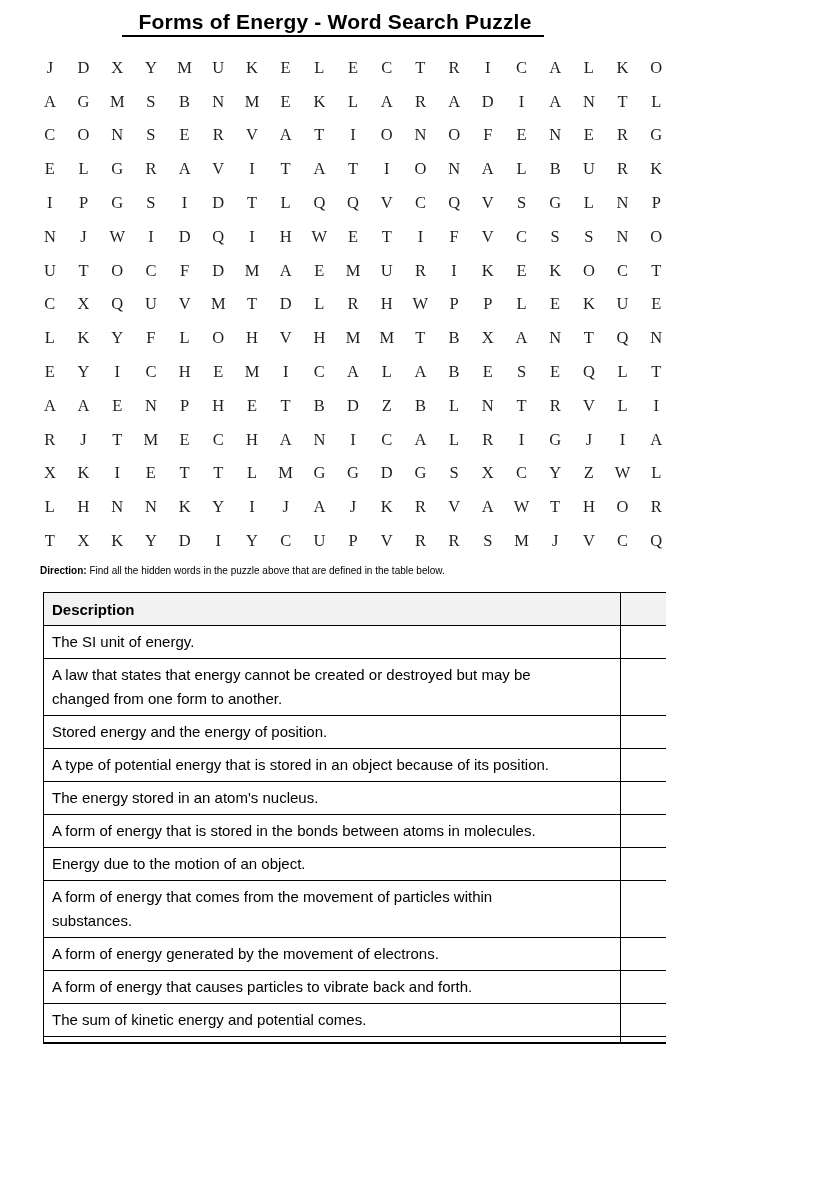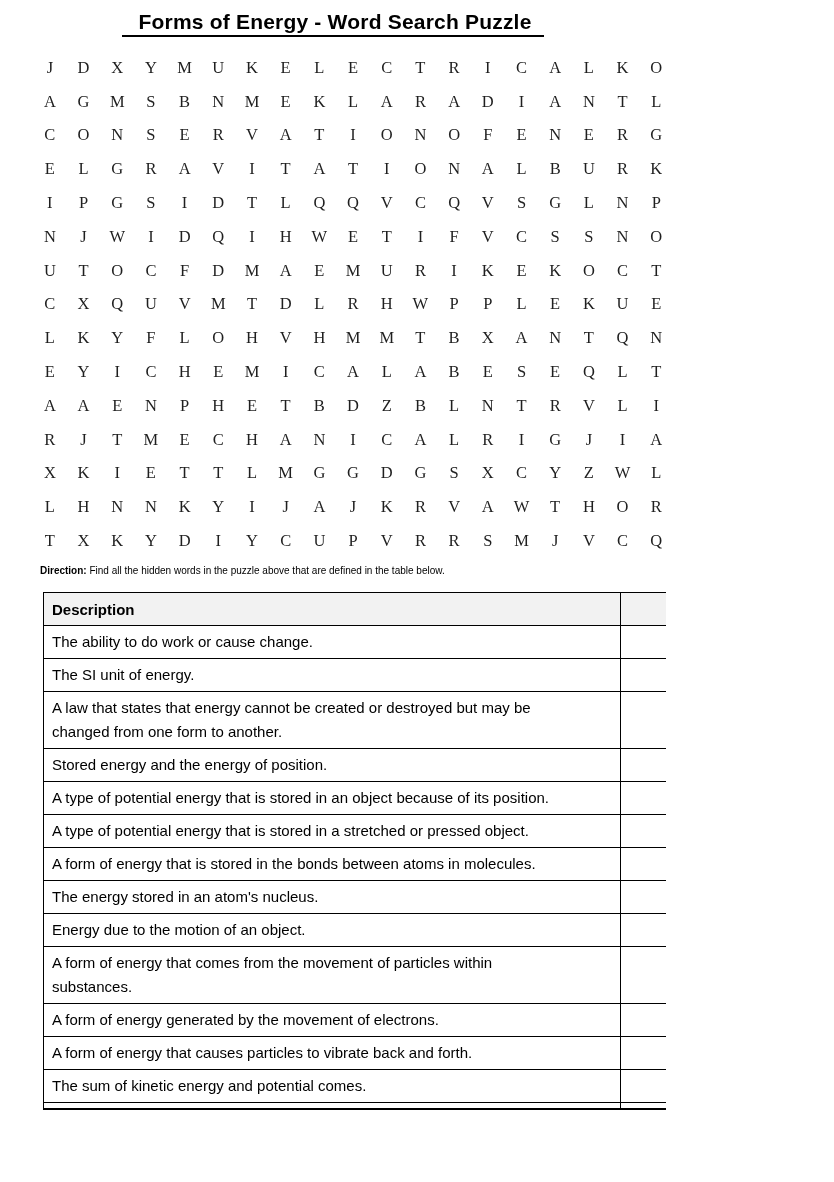--- a/index.html
+++ b/index.html
@@ -475,50 +475,42 @@
 
   <table class="def">
     <thead>
       <tr>
         <th class="h-desc">Description</th>
         <th class="h-word">Word</th>
       </tr>
     </thead>
     <tbody id="tableBody">
         <tr>
-          <td class="desc">The ability to do work or cause change.</td>
-          <td class="word"></td>
-        </tr>
-        <tr>
           <td class="desc">The SI unit of energy.</td>
           <td class="word"></td>
         </tr>
         <tr>
           <td class="desc">A law that states that energy cannot be created or destroyed but may be
 changed from one form to another.</td>
           <td class="word"></td>
         </tr>
         <tr>
           <td class="desc">Stored energy and the energy of position.</td>
           <td class="word"></td>
         </tr>
         <tr>
           <td class="desc">A type of potential energy that is stored in an object because of its position.</td>
           <td class="word"></td>
         </tr>
         <tr>
-          <td class="desc">A type of potential energy that is stored in a stretched or pressed object.</td>
+          <td class="desc">The energy stored in an atom's nucleus.</td>
           <td class="word"></td>
         </tr>
         <tr>
           <td class="desc">A form of energy that is stored in the bonds between atoms in molecules.</td>
-          <td class="word"></td>
-        </tr>
-        <tr>
-          <td class="desc">The energy stored in an atom's nucleus.</td>
           <td class="word"></td>
         </tr>
         <tr>
           <td class="desc">Energy due to the motion of an object.</td>
           <td class="word"></td>
         </tr>
         <tr>
           <td class="desc">A form of energy that comes from the movement of particles within
 substances.</td>
           <td class="word"></td>

